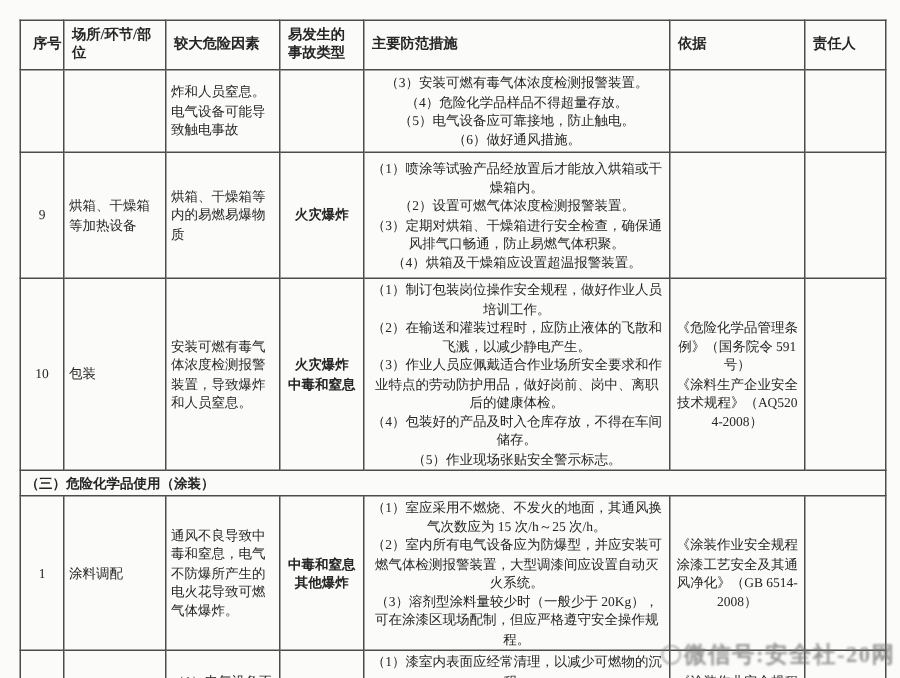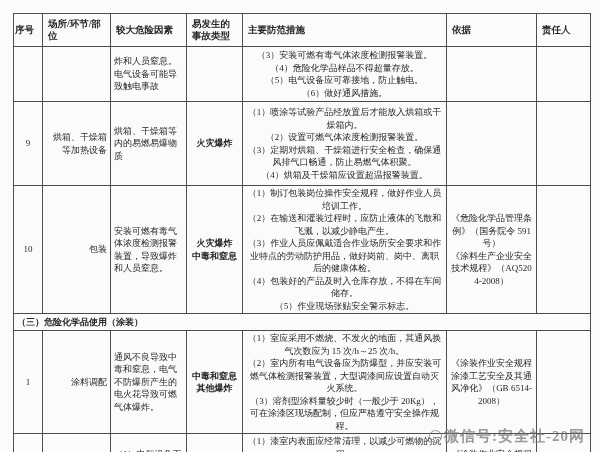--- a/index.html
+++ b/index.html
@@ -19,43 +19,43 @@
     padding:1px 3px;
     font-size:9px;line-height:12.5px;
     vertical-align:middle;overflow:hidden;
     word-break:break-all;
   }
   .risk th{
     font-weight:bold;font-size:9.5px;line-height:12px;
     text-align:left;padding:1px 4px 1px 5px;vertical-align:middle;
     white-space:normal;
   }
-  .risk th.c-no{text-align:left;padding:1px 1px;}
+  .risk th.c-no{text-align:right;padding:1px 1px;}
   
   tr.h-header{height:33px;}
   tr.h-cont{height:55px;}
   tr.h-r9{height:84px;}
   tr.h-r10{height:110px;}
   tr.h-sec{height:17px;}
   tr.h-r1{height:96px;}
   tr.h-r2{height:36px;}
   
   .c-no{text-align:center;}
-  .c-place{text-align:right;padding:1px 4px;}
+  .c-place{text-align:left;padding:1px 4px;}
   .c-hazard{text-align:left;padding:1px 4px;white-space:pre-line;}
   .c-type{text-align:center;white-space:pre-line;font-weight:bold;}
   .c-measures{text-align:center;white-space:pre-line;padding:1px 4px 1px 5px;}
   .c-basis{text-align:center;white-space:pre-line;padding:1px 3px 1px 5px;}
   .c-section{
     font-weight:bold;font-size:9.5px;line-height:14px;
     text-align:left;padding:1px 6px;white-space:nowrap;
   }
   
   .watermark{
-    position:absolute;right:15px;bottom:6px;
+    position:absolute;right:3px;bottom:6px;
     display:flex;align-items:center;gap:2px;
     color:rgba(115,115,115,0.72);
     font-size:15px;font-weight:bold;letter-spacing:1px;
     filter:blur(0.7px);
     white-space:nowrap;pointer-events:none;
   }
   .wm-icon{
     display:inline-block;width:13px;height:13px;border-radius:50%;
     border:1.5px solid rgba(115,115,115,0.72);
     box-sizing:border-box;

